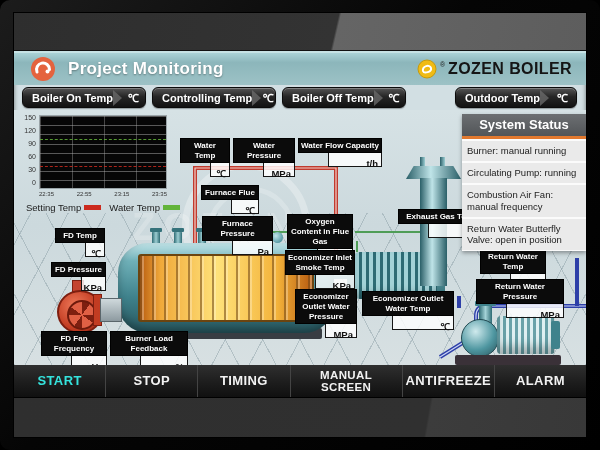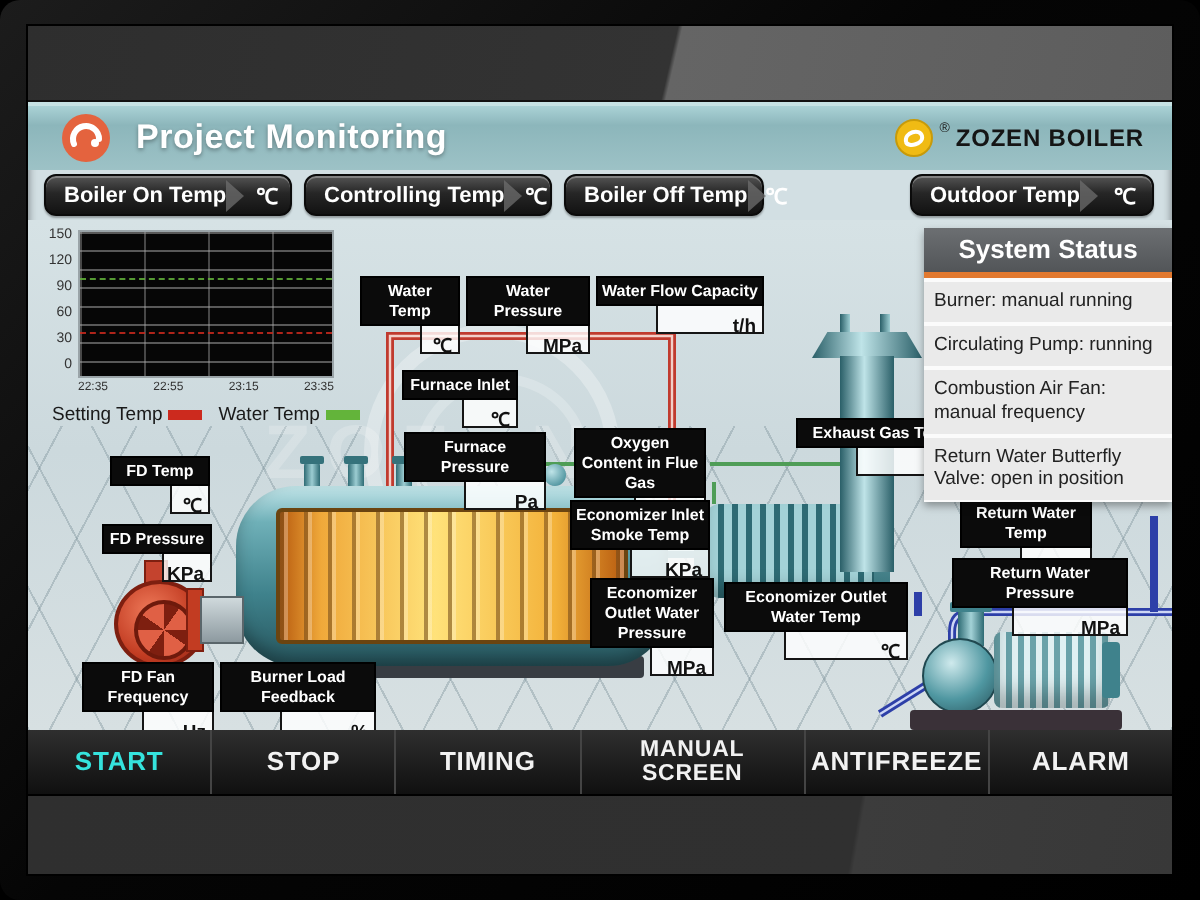--- a/index.html
+++ b/index.html
@@ -17,21 +17,21 @@
               border-bottom:1px solid #111; }
 
   
   .header { position:absolute; left:0; top:38px; width:572px; height:34px;
             background:linear-gradient(180deg,#aad2d6 0%,#8cb6bb 30%,#9dc2c6 100%);
             border-top:2px solid #c6e2e4; display:flex; align-items:center; }
   .brandmark { width:26px; height:26px; margin-left:16px; }
   .page-title { color:#fff; font-size:17px; font-weight:bold; margin-left:12px;
                 text-shadow:0 1px 2px rgba(0,0,0,.35); letter-spacing:.3px; }
   .zozen { margin-left:auto; margin-right:14px; display:flex; align-items:center; gap:3px; }
-  .zozen-text { font-size:12px; font-weight:800; color:#151515; letter-spacing:.4px; }
+  .zozen-text { font-size:16px; font-weight:800; color:#151515; letter-spacing:.4px; }
   .zozen-reg { font-size:7px; color:#222; vertical-align:top; position:relative; top:-5px; }
 
   
   .pillrow { position:absolute; left:0; top:72px; width:572px; height:25px; }
   .pill { position:absolute; top:2px; height:21px; border-radius:6px;
           background:linear-gradient(180deg,#555 0%,#262626 45%,#121212 100%);
           border:1px solid #0b0b0b; box-shadow:inset 0 1px 0 rgba(255,255,255,.28),0 1px 1px rgba(0,0,0,.3);
           display:flex; align-items:center; }
   .pill-label { flex:1; color:#fff; font-size:11px; font-weight:bold; padding-left:9px; white-space:nowrap; }
   .pill-chev { width:0; height:0; border-top:8px solid transparent; border-bottom:8px solid transparent;
@@ -197,21 +197,21 @@
       <div class="pill" style="left:8px;width:124px">
         <span class="pill-label">Boiler On Temp</span>
         <span class="pill-chev"></span>
         <span class="pill-unit">℃</span>
       </div>
       <div class="pill" style="left:138px;width:124px">
         <span class="pill-label">Controlling Temp</span>
         <span class="pill-chev"></span>
         <span class="pill-unit">℃</span>
       </div>
-      <div class="pill" style="left:268px;width:100px">
+      <div class="pill" style="left:268px;width:124px">
         <span class="pill-label">Boiler Off Temp</span>
         <span class="pill-chev"></span>
         <span class="pill-unit">℃</span>
       </div>
       <div class="pill" style="left:441px;width:122px">
         <span class="pill-label">Outdoor Temp</span>
         <span class="pill-chev"></span>
         <span class="pill-unit">℃</span>
       </div>
     </div>
@@ -297,21 +297,21 @@
       </div>
       <div class="sensor" style="left:219px;top:28px;width:62px">
         <div class="s-label">Water Pressure</div>
         <div class="s-value"><span class="s-unit">MPa</span></div>
       </div>
       <div class="sensor" style="left:284px;top:28px;width:84px">
         <div class="s-label">Water Flow Capacity</div>
         <div class="s-value"><span class="s-unit">t/h</span></div>
       </div>
       <div class="sensor" style="left:187px;top:75px;width:58px">
-        <div class="s-label">Furnace Inlet</div>
+        <div class="s-label">Furnace Flue</div>
         <div class="s-value"><span class="s-unit">℃</span></div>
       </div>
       <div class="sensor" style="left:188px;top:106px;width:71px">
         <div class="s-label">Furnace Pressure</div>
         <div class="s-value"><span class="s-unit">Pa</span></div>
       </div>
       <div class="sensor" style="left:273px;top:104px;width:66px">
         <div class="s-label">Oxygen Content in Flue Gas</div>
         <div class="s-value"><span class="s-unit">%</span></div>
       </div>

